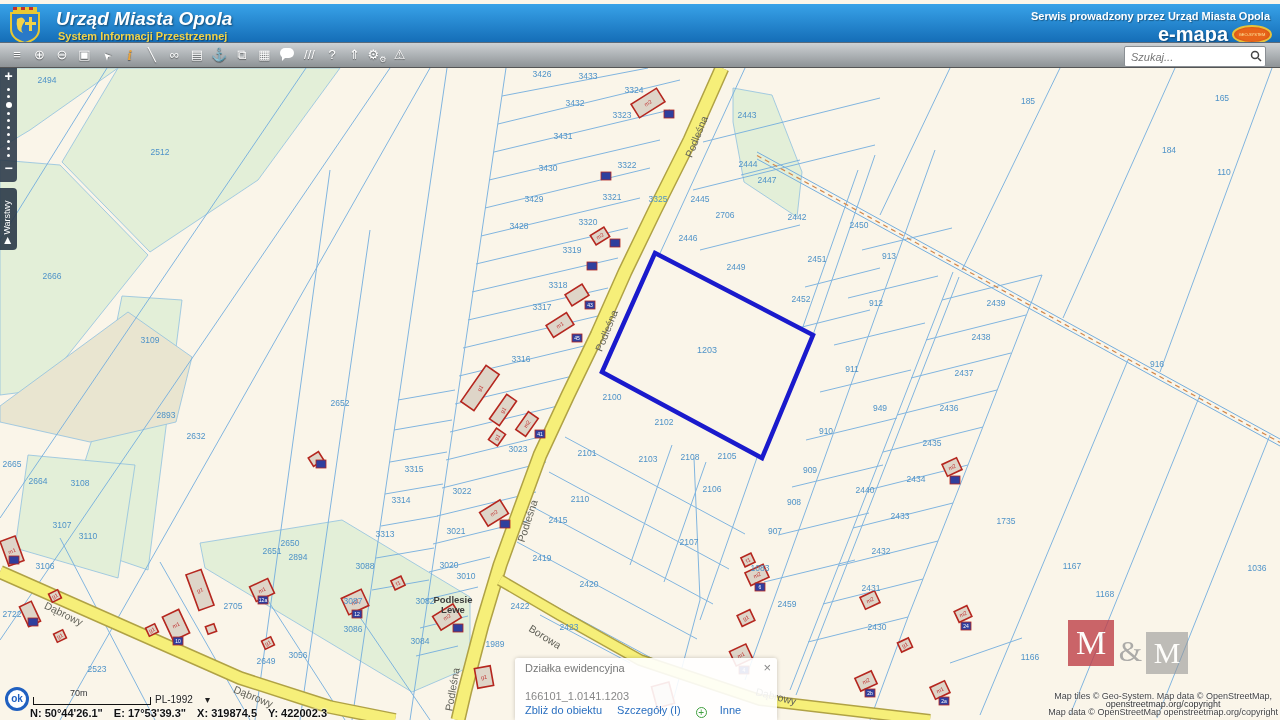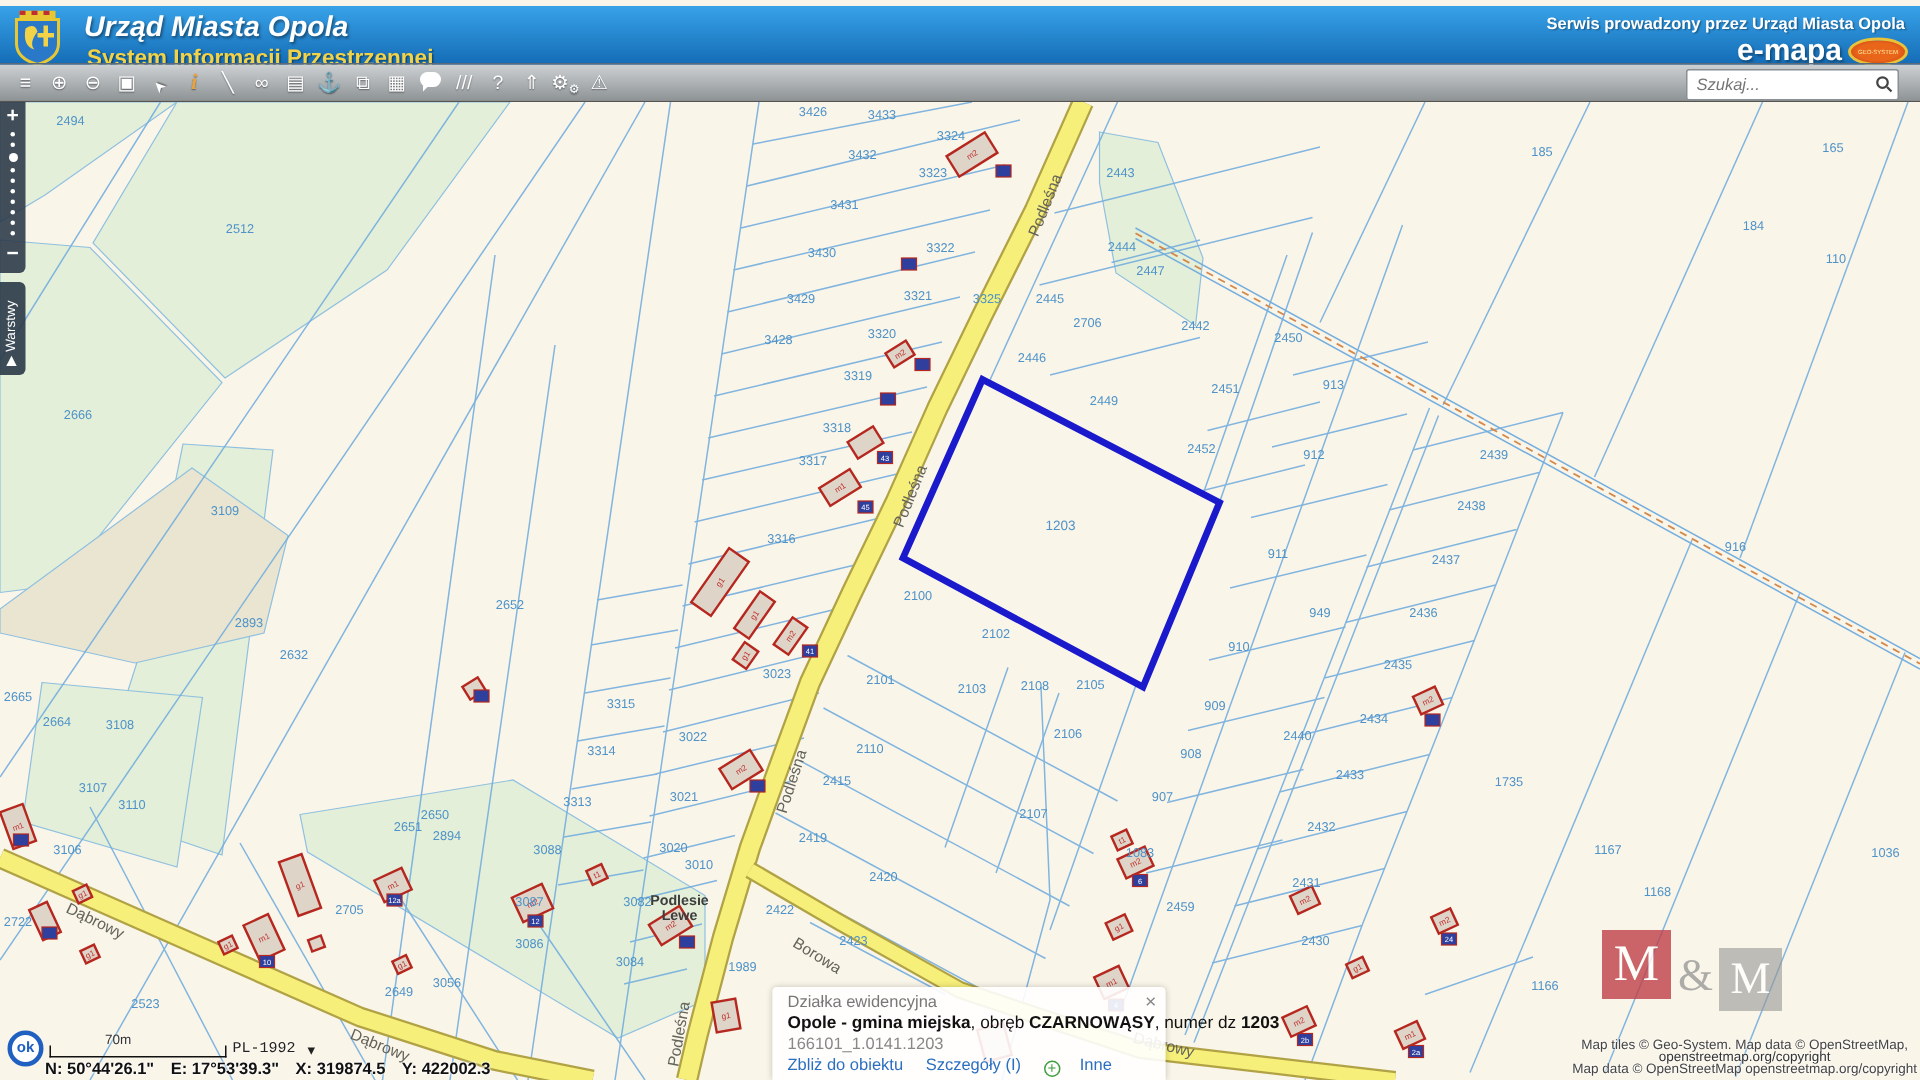--- a/index.html
+++ b/index.html
@@ -3,21 +3,21 @@
 <meta charset="utf-8">
 <style>
   html,body{margin:0;padding:0;width:1280px;height:720px;overflow:hidden;
     font-family:"Liberation Sans",sans-serif;background:#faf5e9;}
   
   #header{position:absolute;left:0;top:4px;width:1280px;height:42px;
     background:linear-gradient(#38a2e8,#1168b2);z-index:30;}
   #crest{position:absolute;left:8px;top:3px;width:34px;height:37px;}
   #h-title{position:absolute;left:56px;top:4px;color:#fff;font-size:19px;
     font-weight:bold;font-style:italic;text-shadow:1px 1px 2px rgba(0,0,0,.45);}
-  #h-sub{position:absolute;left:58px;top:26px;color:#f2d348;font-size:15px;
+  #h-sub{position:absolute;left:58px;top:26px;color:#f2d348;font-size:11px;
     font-weight:bold;text-shadow:1px 1px 1px rgba(0,0,0,.4);text-align:center;}
   #h-serwis{position:absolute;right:10px;top:6px;color:#fff;font-size:11px;
     font-weight:bold;text-shadow:1px 1px 1px rgba(0,0,0,.35);}
   #h-emapa{position:absolute;right:52px;top:19px;color:#fff;font-size:20px;
     font-weight:bold;text-shadow:1px 1px 2px rgba(0,0,0,.4);}
   #h-logo{position:absolute;right:8px;top:21px;width:40px;height:19px;border-radius:50%;
     background:radial-gradient(#e8651a 55%,#c23a10);border:2px solid #e8c23a;box-sizing:border-box;}
   #h-logo span{display:block;text-align:center;color:#ffe9a0;font-size:4px;line-height:15px;}
   
   #toolbar{position:absolute;left:0;top:42px;width:1280px;height:26px;
@@ -67,21 +67,21 @@
   
   #ok-btn{position:absolute;left:5px;top:687px;width:24px;height:24px;border-radius:50%;
     background:#fff;border:3px solid #2060c0;box-sizing:border-box;color:#2060c0;
     font-size:10px;font-weight:bold;text-align:center;line-height:18px;z-index:22;cursor:pointer;}
   #scalebar{position:absolute;left:33px;top:697px;width:116px;height:7px;
     border-left:1.5px solid #111;border-right:1.5px solid #111;border-bottom:1.5px solid #111;
     z-index:22;}
   #scale-label{position:absolute;left:70px;top:688px;font-size:9px;color:#333;z-index:22;
     text-shadow:0 0 2px #fff;text-align:right;}
   #crs{position:absolute;left:155px;top:694px;font-size:10px;color:#222;z-index:22;
-    text-shadow:0 0 2px #fff;font-family:Liberation Mono, monospace;}
+    text-shadow:0 0 2px #fff;}
   #crs-chev{position:absolute;left:205px;top:694px;font-size:10px;color:#222;z-index:22;cursor:pointer;}
   #coords{position:absolute;left:30px;top:707px;font-size:11px;font-weight:bold;color:#111;
     z-index:22;text-shadow:0 0 2px #fff, 0 0 2px #fff;}
   #coords span{margin-right:8px;}
   
   #wm{position:absolute;right:0px;top:612px;z-index:8;opacity:.8;pointer-events:none;}
   #wm-m1{position:absolute;right:166px;top:8px;width:46px;height:46px;background:#bf4048;
     color:#fff;font-family:"Liberation Serif",serif;font-size:34px;text-align:center;line-height:46px;}
   #wm-amp{position:absolute;right:138px;top:22px;color:#999;font-family:"Liberation Serif",serif;
     font-size:30px;}
@@ -650,21 +650,20 @@
 
 <div id="attr">
   <div class="a1">Map tiles © Geo-System. Map data © OpenStreetMap,</div>
   <div class="a2">openstreetmap.org/copyright</div>
   <div class="a3">Map data © OpenStreetMap openstreetmap.org/copyright</div>
 </div>
 
 <div id="info-panel">
   <div id="ip-row1">Działka ewidencyjna</div>
   <div id="ip-close">×</div>
-  <div id="ip-row2"><b>Opole - gmina miejska</b><span>, obręb </span><b>CZARNOWĄSY</b><span>, numer dz </span><b>1203</b></div>
   <div id="ip-row3">166101_1.0141.1203</div>
   <div id="ip-row4">
     <a>Zbliż do obiektu</a>
     <a>Szczegóły (I)</a>
     <span id="ip-plus">+</span>
     <a>Inne</a>
   </div>
 </div>
 
 <div id="ok-btn">ok</div>

